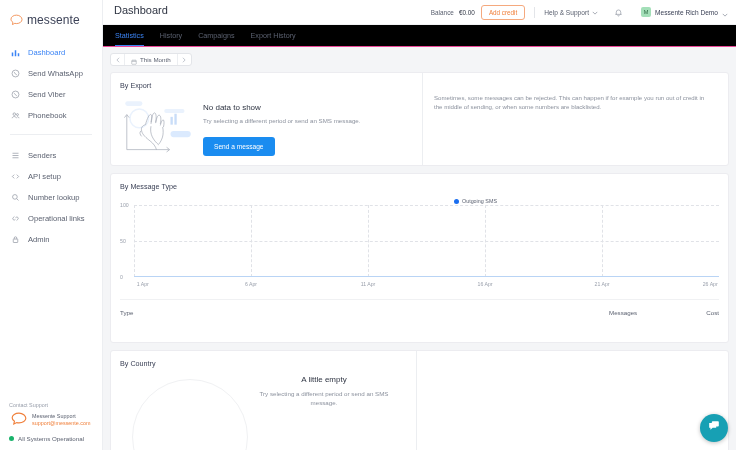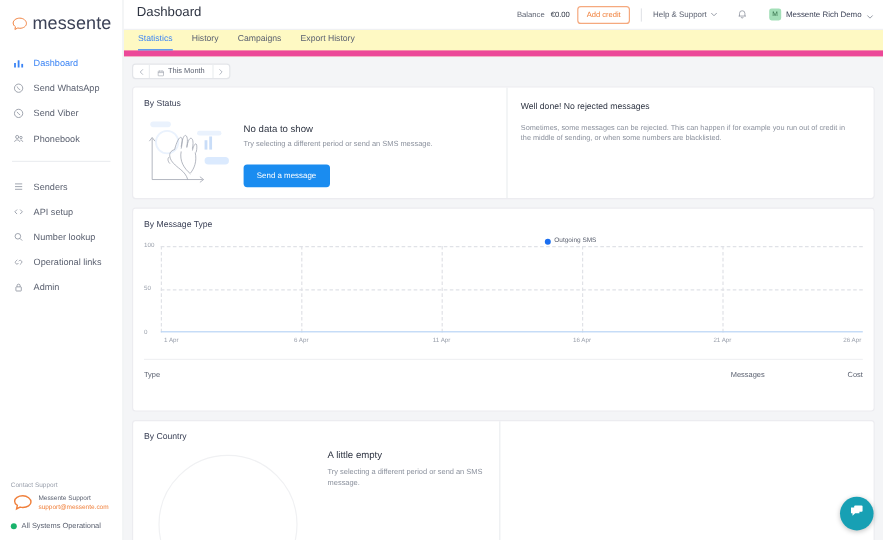--- a/index.html
+++ b/index.html
@@ -12,21 +12,21 @@
   .app { display: flex; width: 736px; height: 450px; position: relative; }
 
   
   .sidebar {
     width: 103px; height: 450px; background: #ffffff;
     border-right: 1px solid #eceef1;
     display: flex; flex-direction: column; flex: 0 0 103px;
     position: relative;
   }
   .brand { display: flex; align-items: center; gap: 4px; padding: 9px 0 0 10px; height: 30px; }
-  .brand-name { font-size: 15px; color: #3c4257; letter-spacing: .1px; }
+  .brand-name { font-size: 12px; color: #3c4257; letter-spacing: .1px; }
   .logo-svg { width: 13px; height: 12px; display: block; }
 
   .nav { margin-top: 12px; }
   .nav-sep { height: 1px; background: #eceef1; margin: 8px 10px 10px 10px; }
   .nav-item {
     display: flex; align-items: center; gap: 7px;
     height: 21px; padding-left: 10px; cursor: pointer;
     font-size: 7.6px; color: #5b6170; white-space: nowrap;
   }
   .nav-item.active { color: #3b84f5; }
@@ -73,22 +73,22 @@
   .bell { margin: 0 0 0 16px; cursor: pointer; display: flex; align-items: center; }
   .user-chip { display: flex; align-items: center; gap: 4px; margin-left: 18px; cursor: pointer; }
   .avatar {
     width: 10px; height: 10px; border-radius: 2px; background: #a3dfb8;
     color: #2f6b45; font-size: 5.6px; display: flex; align-items: center; justify-content: center;
   }
   .user-name { font-size: 6.6px; color: #3c4257; }
   .caret { display: inline-block; }
 
   .tabsbar {
-    height: 22px; background: #fef9c3; display: flex; align-items: flex-end;
-    padding-left: 12px; gap: 16px; border-bottom: 5px solid #ec4899; flex: 0 0 22px;
+    height: 22px; background: #000000; display: flex; align-items: flex-end;
+    padding-left: 12px; gap: 16px; border-bottom: 1px solid #ec4899; flex: 0 0 22px;
   }
   .tab { font-size: 7.2px; color: #5b6170; padding-bottom: 5px; cursor: pointer; border-bottom: 1.4px solid transparent; }
   .tab.active { color: #3b84f5; border-bottom-color: #3b84f5; }
 
   .content { flex: 1; overflow: hidden; padding: 0 7px; }
 
   .daterow { display: flex; align-items: center; padding: 6px 0 6px 0; }
   .date-pill {
     display: flex; align-items: center; height: 13px;
     border: 1px solid #e3e5e9; border-radius: 3px; background: #fff; overflow: hidden;
@@ -135,21 +135,21 @@
   .th.type { flex: 1; }
   .th.msgs { width: 80px; text-align: left; }
   .th.cost { width: 30px; text-align: right; }
 
   .country-card { height: 150px; display: flex; }
   .country-left { width: 306px; flex: 0 0 306px; border-right: 1px solid #eceef1; position: relative; }
   .donut {
     position: absolute; left: 21px; top: 28px; width: 116px; height: 116px;
     border-radius: 50%; border: 1px solid #f0f1f3;
   }
-  .country-empty { position: absolute; left: 162px; top: 24px; width: 130px; text-align: left; }
+  .country-empty { position: absolute; left: 148px; top: 24px; width: 130px; text-align: center; }
   .ce-title { font-size: 8px; color: #2e3442; }
   .ce-sub { font-size: 6.2px; color: #8b919d; margin-top: 6px; line-height: 1.45; }
   .country-right { flex: 1; }
 
   .chat-btn {
     position: absolute; right: 8px; bottom: 8px; width: 28px; height: 28px;
     border-radius: 50%; background: #17a0b4; display: flex; align-items: center;
     justify-content: center; cursor: pointer;
     box-shadow: 0 1px 4px rgba(0,0,0,.25);
   }
@@ -360,21 +360,21 @@
           <div class="date-arrow">
             <svg width="4" height="6" viewBox="0 0 5 8">
                 <path d="M1 1l3 3-3 3" fill="none" stroke="#aeb3bd" stroke-width="1"></path>
               </svg>
           </div>
         </div>
       </div>
 
       <section class="card status-card">
         <div class="status-left">
-          <div class="card-title">By Status</div>
+          <div class="card-title">By Export</div>
           <div class="status-body">
             <span class="illus">
               <svg viewBox="0 0 100 74" width="78" height="58">
                 <rect x="8" y="4" width="22" height="6" rx="3" fill="#eaf2fd"></rect>
                 <rect x="58" y="14" width="26" height="5" rx="2.5" fill="#eaf2fd"></rect>
                 <rect x="66" y="42" width="26" height="8" rx="4" fill="#dbeafe"></rect>
                 <circle cx="26" cy="26" r="12" fill="none" stroke="#eaf2fd" stroke-width="2"></circle>
                 <rect x="66" y="24" width="3" height="10" fill="#c9ddf8"></rect>
                 <rect x="71" y="20" width="3" height="14" fill="#c9ddf8"></rect>
                 <path d="M10 22v44h54" fill="none" stroke="#9aa0ac" stroke-width="0.8"></path>
@@ -385,21 +385,20 @@
               </svg>
             </span>
             <div>
               <div class="empty-title">No data to show</div>
               <div class="empty-sub">Try selecting a different period or send an SMS message.</div>
               <button class="btn-primary">Send a message</button>
             </div>
           </div>
         </div>
         <div class="status-right">
-          <div class="ok-title">Well done! No rejected messages</div>
           <div class="ok-text">Sometimes, some messages can be rejected. This can happen if for example you run out of credit in the middle of sending, or when some numbers are blacklisted.</div>
         </div>
       </section>
 
       <section class="card chart-card">
         <div class="card-title">By Message Type</div>
 
         <div class="chart-area">
           <div class="legend">
             <span class="legend-dot"></span>

